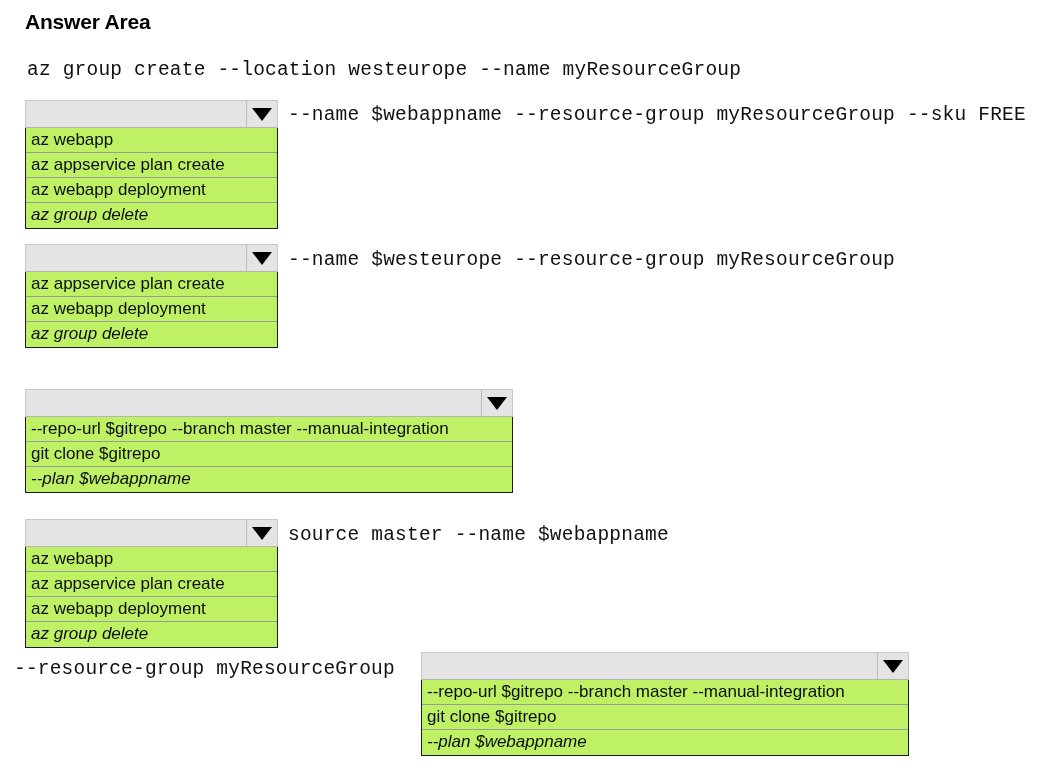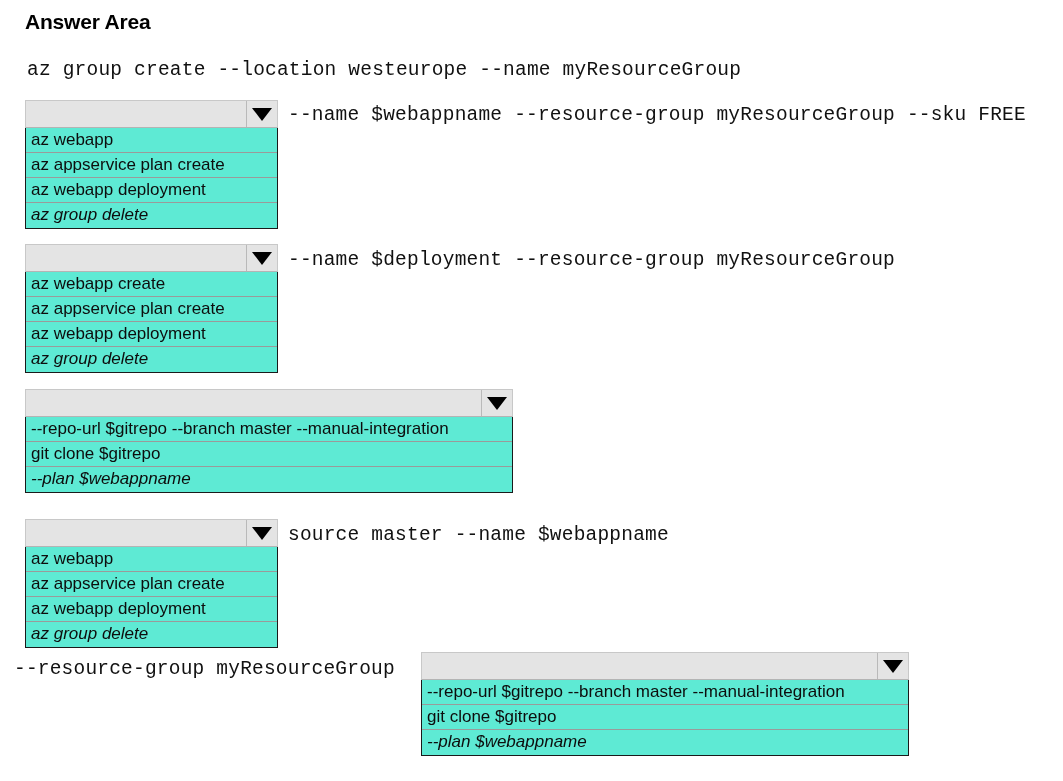--- a/index.html
+++ b/index.html
@@ -78,21 +78,21 @@
     width: 0;
     height: 0;
     border-left: 10px solid transparent;
     border-right: 10px solid transparent;
     border-top: 13px solid #000000;
   }
 
   .dd-list {
     box-sizing: border-box;
     border: 1.6px solid #1a1a1a;
-    background: #5eead4;
+    background: #bef264;
     margin-top: -1px;
   }
   .dd-item {
     box-sizing: border-box;
     height: 25px;
     line-height: 24px;
     font-size: 17px;
     padding-left: 5px;
     color: #0d0d0d;
     white-space: nowrap;
@@ -119,21 +119,21 @@
 </style>
 </head>
 <body>
 
 <div id="page-title">Answer Area</div>
 
 <div id="cmd-1" class="mono">az group create --location westeurope --name myResourceGroup</div>
 
 <div id="cmd-2" class="mono">--name $webappname --resource-group myResourceGroup --sku FREE</div>
 
-<div id="cmd-3" class="mono">--name $deployment --resource-group myResourceGroup</div>
+<div id="cmd-3" class="mono">--name $westeurope --resource-group myResourceGroup</div>
 
 <div id="cmd-4" class="mono">source master --name $webappname</div>
 
 <div id="cmd-5" class="mono">--resource-group myResourceGroup</div>
 
 <div id="dropdown-1" class="dropdown">
   <div class="dd-button">
     <div class="dd-value"></div>
     <div class="dd-arrow-box">
       <span class="dd-arrow"></span>
@@ -148,21 +148,20 @@
 </div>
 
 <div id="dropdown-2" class="dropdown">
   <div class="dd-button">
     <div class="dd-value"></div>
     <div class="dd-arrow-box">
       <span class="dd-arrow"></span>
     </div>
   </div>
   <div class="dd-list">
-    <div class="dd-item">az webapp create</div>
     <div class="dd-item">az appservice plan create</div>
     <div class="dd-item">az webapp deployment</div>
     <div class="dd-item">az group delete</div>
   </div>
 </div>
 
 <div id="dropdown-3" class="dropdown">
   <div class="dd-button">
     <div class="dd-value"></div>
     <div class="dd-arrow-box">

